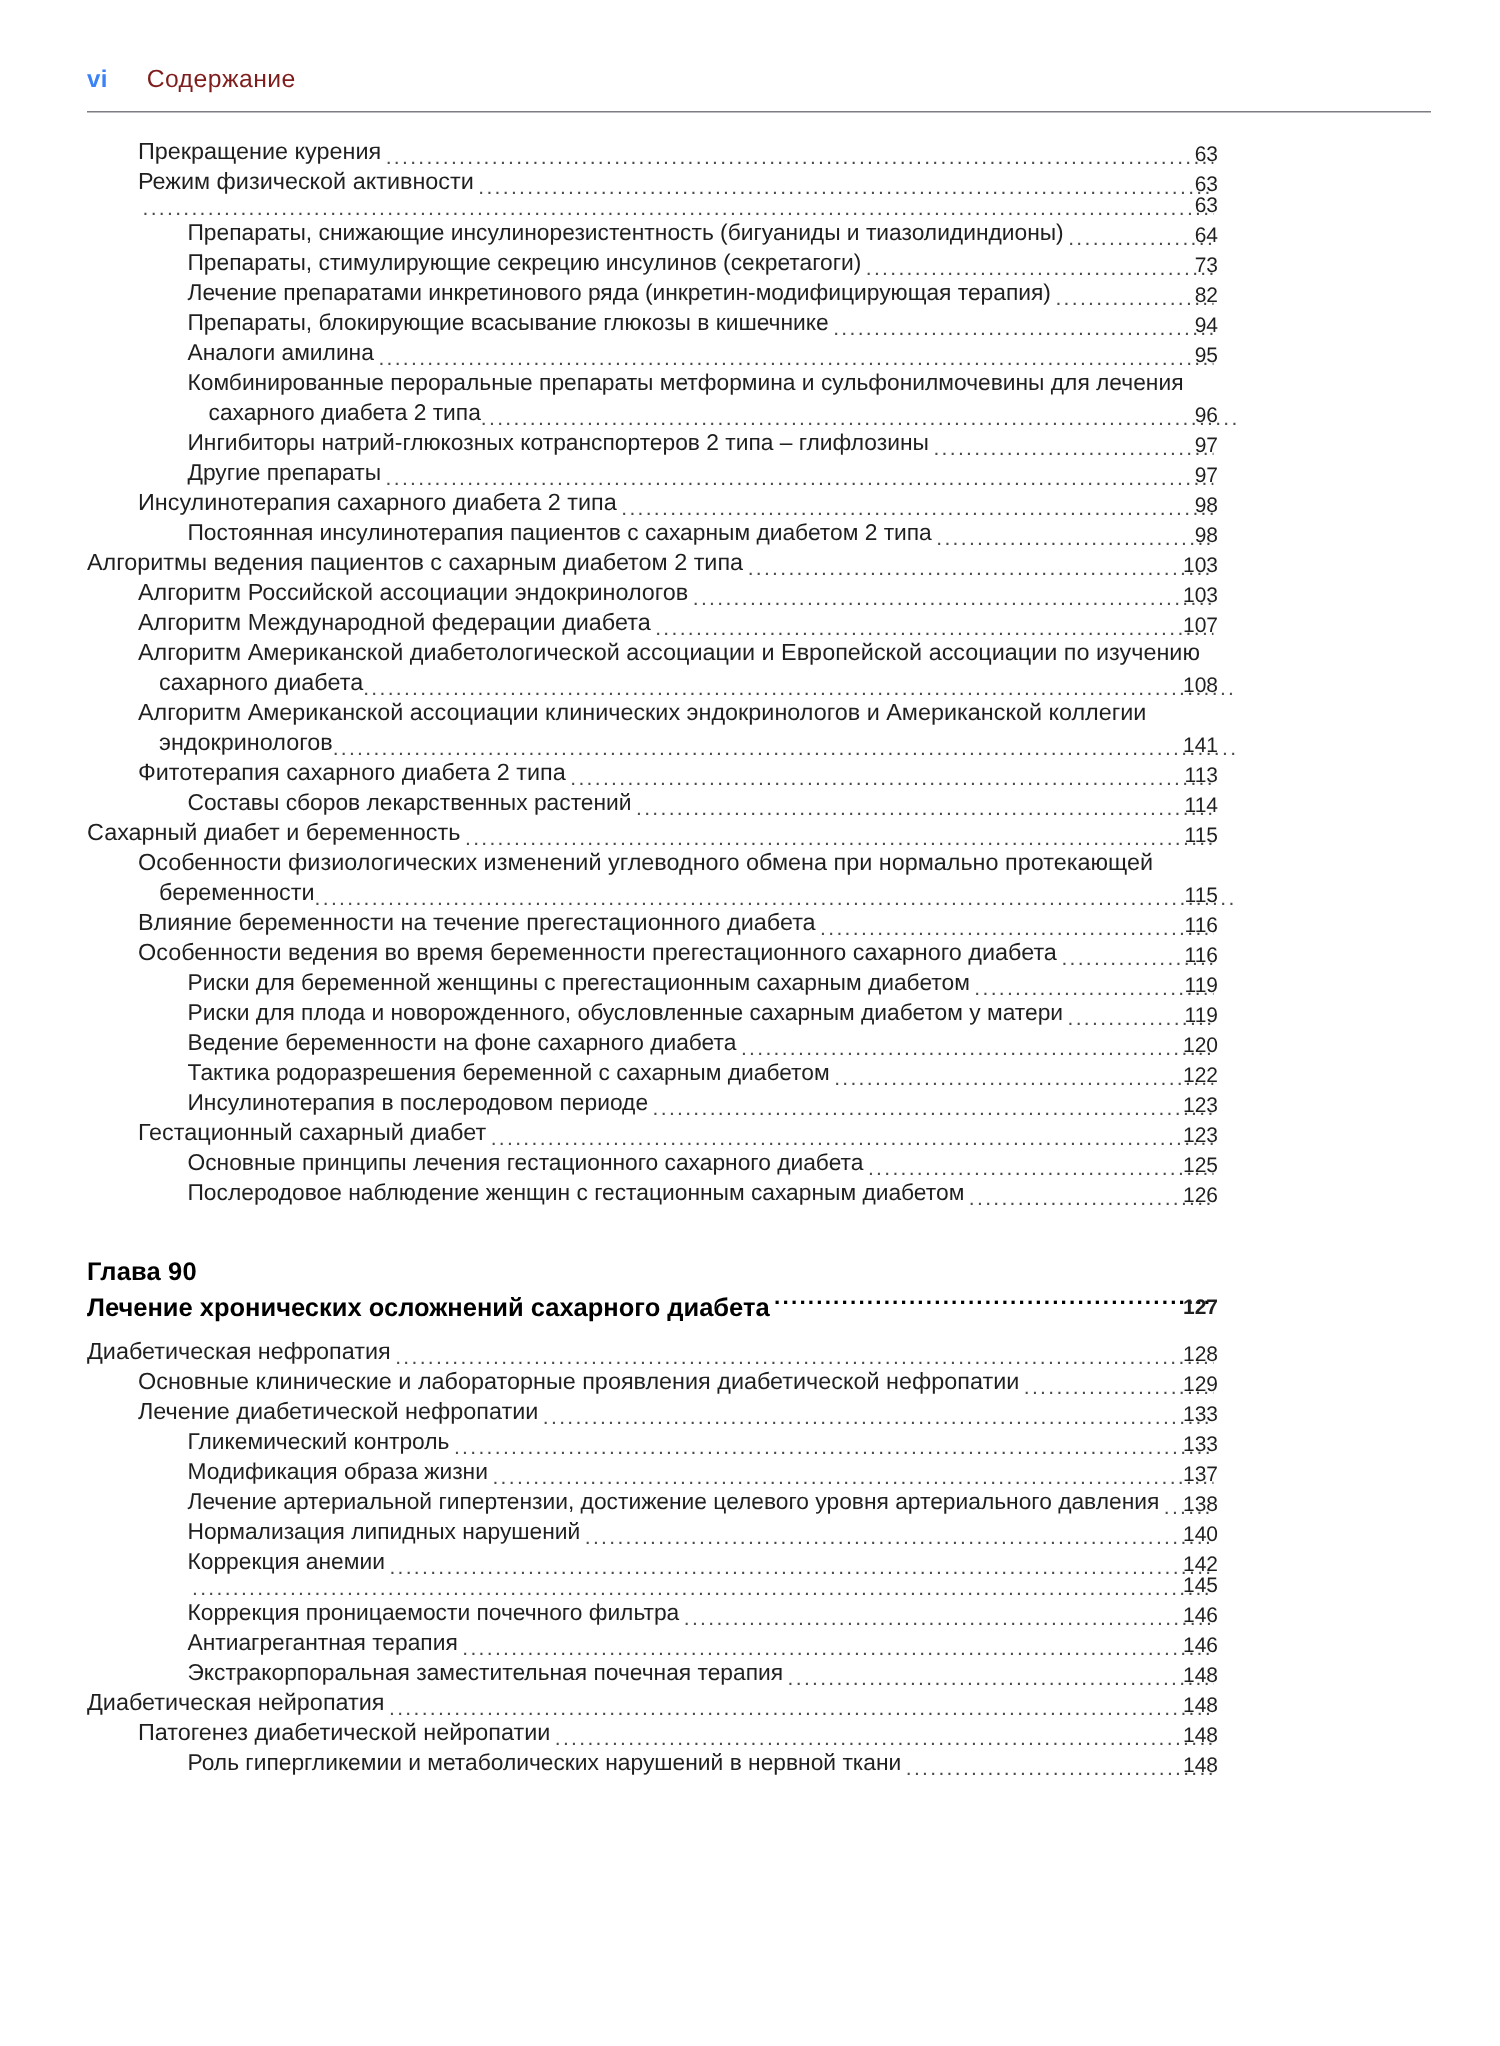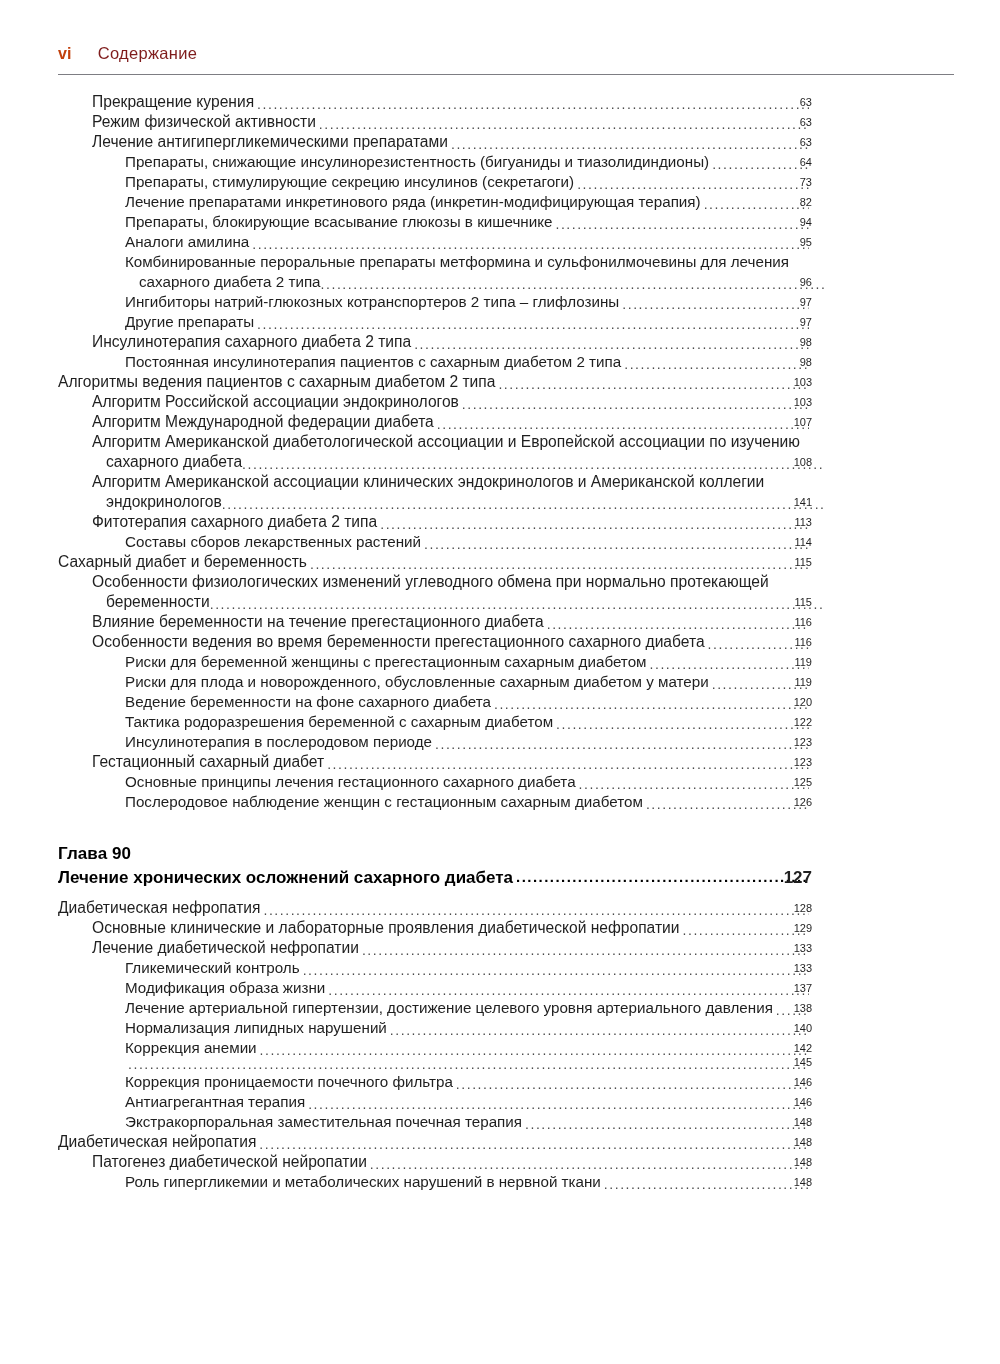--- a/index.html
+++ b/index.html
@@ -31,21 +31,21 @@
     left: 58px;
     top: 44px;
     display: flex;
     align-items: baseline;
     gap: 26px;
     white-space: nowrap;
   }
   .runhead .folio {
     font-size: 16px;
     font-weight: bold;
-    color: #c2410c;
+    color: #3b82f6;
     letter-spacing: .2px;
   }
   .runhead .runtitle {
     font-size: 16.5px;
     font-weight: 400;
     color: #7f1d1d;
     letter-spacing: .3px;
   }
   .head-rule {
     position: absolute;
@@ -118,53 +118,53 @@
   .leader::before {
     content: "........................................................................................................................................................................................................";
   }
   .leader.nogap { margin-left: 0; }
 
   .pageno {
     position: absolute;
     right: 44px;
     width: 32px;
     text-align: right;
-    font-size: 11px;
+    font-size: 14px;
     color: #1f1f1f;
   }
   .entry.multiline .secondrow .pageno { right: 44px; }
 
   
   .chapter {
     position: relative;
     padding-left: 58px;
     padding-right: 45px;
     font-weight: bold;
     color: #000;
   }
   .chapter .chapnum {
     font-size: 17px;
     line-height: 23px;
     letter-spacing: .1px;
   }
   .chapter .chaprow {
     display: flex;
-    align-items: center;
+    align-items: flex-start;
     font-size: 17px;
     line-height: 25px;
   }
   .chapter .chaprow .txt { white-space: nowrap; }
   .chapter .chaprow .leader {
     color: #000;
     font-size: 15px;
     letter-spacing: 1.45px;
     font-weight: bold;
   }
   .chapter .chaprow .pageno {
-    font-size: 17px;
+    font-size: 14px;
     font-weight: bold;
   }
 
   .gap-sm { height: 8px; }
   .gap-lg { height: 30px; }
 </style>
 </head>
 <body>
 
 <div class="page">
@@ -181,21 +181,20 @@
           <span class="txt">Прекращение курения</span>
           <span class="leader"></span>
           <span class="pageno">63</span>
         </div>
         <div class="entry lvl2">
           <span class="txt">Режим физической активности</span>
           <span class="leader"></span>
           <span class="pageno">63</span>
         </div>
         <div class="entry lvl2">
-          <span class="txt">Лечение антигипергликемическими препаратами</span>
           <span class="leader"></span>
           <span class="pageno">63</span>
         </div>
         <div class="entry lvl3">
           <span class="txt">Препараты, снижающие инсулинорезистентность (бигуаниды и тиазолидиндионы)</span>
           <span class="leader"></span>
           <span class="pageno">64</span>
         </div>
         <div class="entry lvl3">
           <span class="txt">Препараты, стимулирующие секрецию инсулинов (секретагоги)</span>

